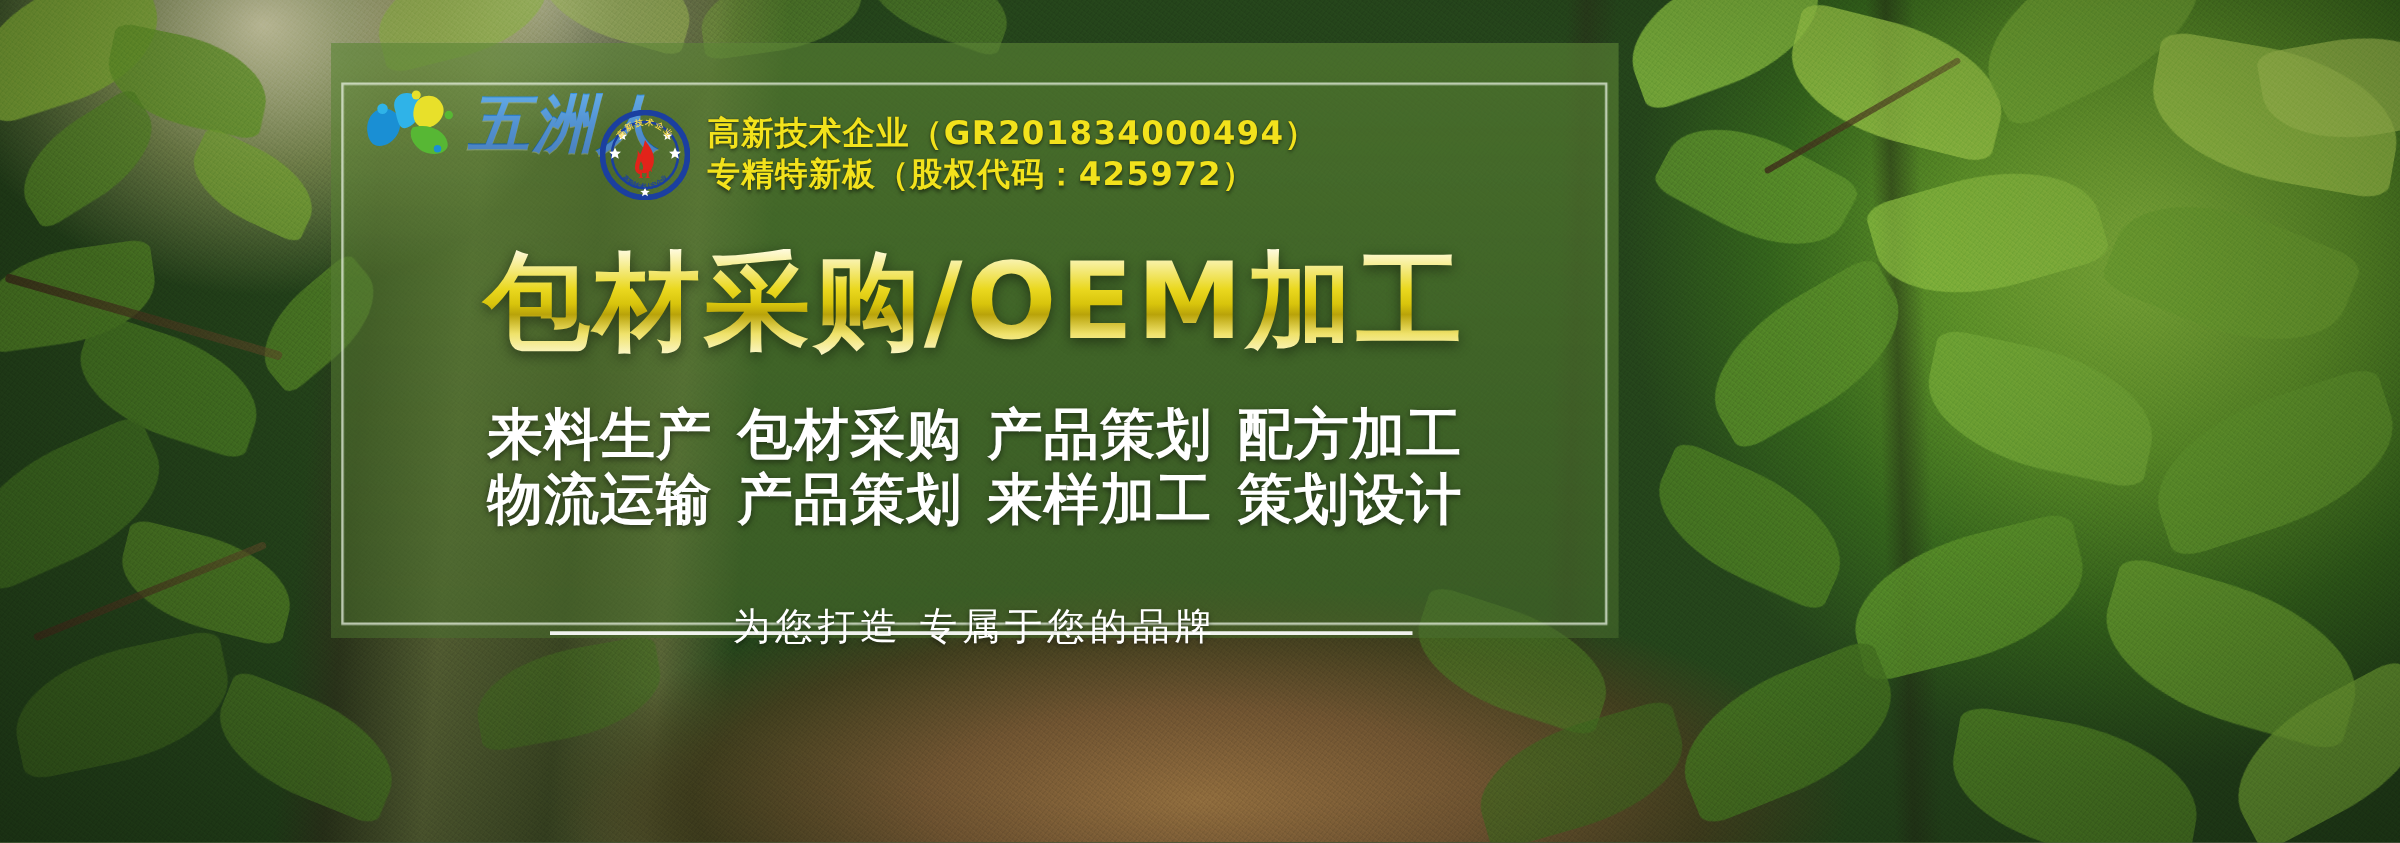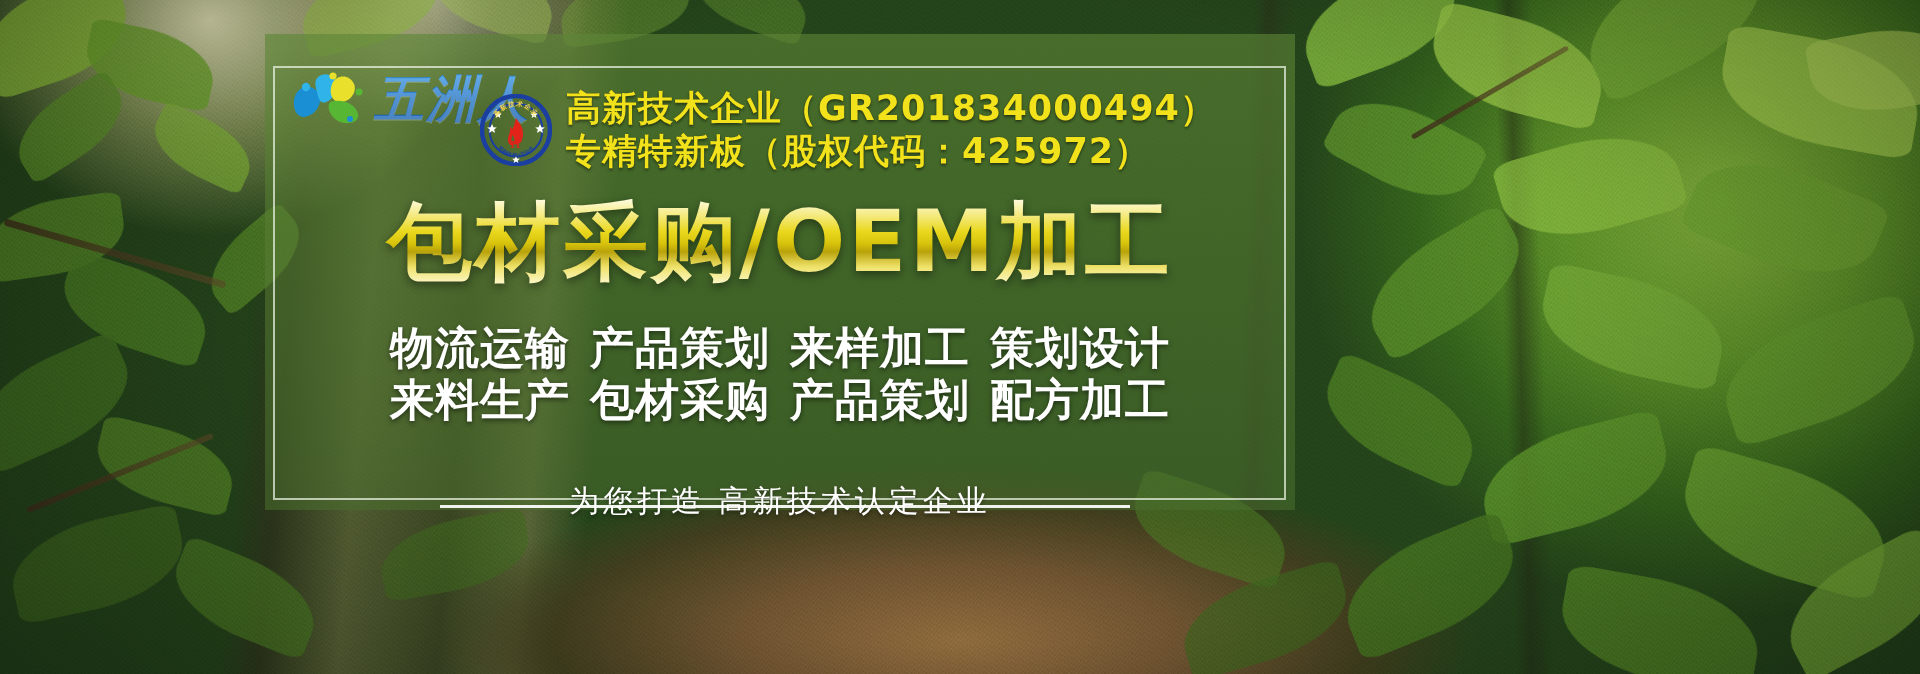--- a/index.html
+++ b/index.html
@@ -62,21 +62,21 @@
   .logo-text{ font-family:"DejaVu Serif","Liberation Serif",serif; font-weight:700; font-style:italic;
     font-size:50px; letter-spacing:2px; line-height:1;
     background:linear-gradient(180deg,#2f8fe0 0%,#1a6fc4 48%,#0d56a8 100%);
     -webkit-background-clip:text; background-clip:text; color:transparent;
     text-shadow:0 1px 0 rgba(255,255,255,.25); }
 
   
   .cert-row{ position:absolute; left:215px; top:54px; display:flex; align-items:center; gap:14px; }
   .badge{ position:relative; width:72px; height:72px; flex:0 0 auto; }
   .cert-lines{ display:flex; flex-direction:column; gap:2px; }
-  .cert-line{ color:#f2e21c; font-size:35px; font-weight:700; line-height:1.18;
+  .cert-line{ color:#f2e21c; font-size:26px; font-weight:700; line-height:1.18;
     letter-spacing:1px; white-space:nowrap;
     text-shadow:0 2px 3px rgba(0,0,0,.45), 0 0 1px rgba(0,0,0,.6); }
 
   
   .headline{ position:absolute; left:0; right:0; top:165px; text-align:center;
     font-size:85px; font-weight:800; line-height:1; letter-spacing:3px; white-space:nowrap;
     background:linear-gradient(180deg,#fffbe0 0%,#f7ef9a 14%,#ead81f 38%,#d8c40c 52%,#b9a30a 62%,#efe26a 80%,#fcf7c8 100%);
     -webkit-background-clip:text; background-clip:text; color:transparent;
     filter:drop-shadow(0 3px 5px rgba(0,0,0,.45)); }
 
@@ -200,27 +200,27 @@
       </div>
       <div class="cert-lines">
         <div class="cert-line">高新技术企业（GR201834000494）</div>
         <div class="cert-line">专精特新板（股权代码：425972）</div>
       </div>
     </div>
 
     <div class="headline">包材采购/OEM加工</div>
 
     <div style="position:absolute; left:0; right:0; top:215px;">
-      <div class="tagline">为您打造 高新技术认定企业</div>
+      <div class="tagline">为您打造 专属于您的品牌</div>
       <div class="divider"></div>
     </div>
 
     <div class="services">
       <div class="svc-row">
+        <span>来料生产</span><span>包材采购</span><span>产品策划</span><span>配方加工</span>
+      </div>
+      <div class="svc-row">
         <span>物流运输</span><span>产品策划</span><span>来样加工</span><span>策划设计</span>
-      </div>
-      <div class="svc-row">
-        <span>来料生产</span><span>包材采购</span><span>产品策划</span><span>配方加工</span>
       </div>
     </div>
 
   </div>
 </div>
 
 </body></html>

